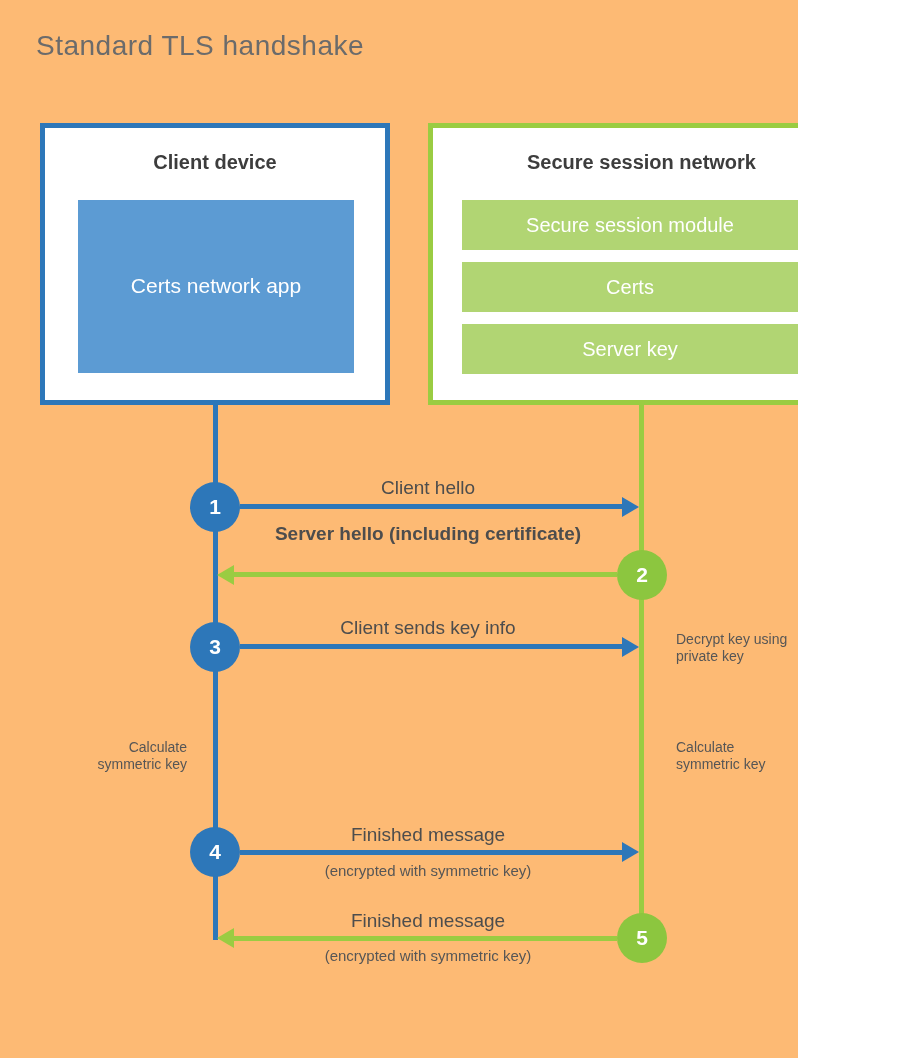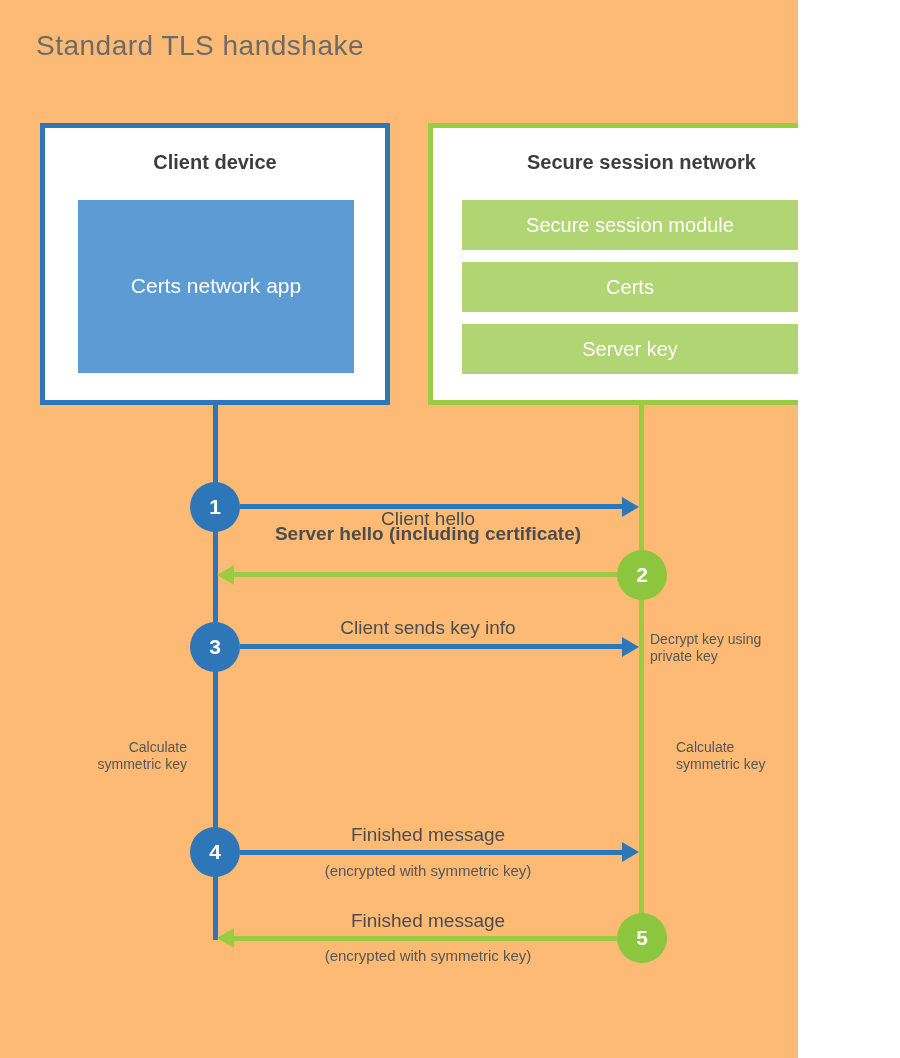--- a/index.html
+++ b/index.html
@@ -69,36 +69,36 @@
   <div class="actor-box server">
     <div class="actor-title">Secure session network</div>
   </div>
   <div class="server-bar" style="top:200px;">Secure session module</div>
   <div class="server-bar" style="top:262px;">Certs</div>
   <div class="server-bar" style="top:324px;">Server key</div>
 
   <div class="lifeline blue"></div>
   <div class="lifeline green"></div>
 
-  <div class="msg-label" style="top:477px;margin-top:31px;">Client hello</div>
+  <div class="msg-label" style="top:477px;">Client hello</div>
   <div class="shaft blue" style="left:240px;top:504px;width:382px;"></div>
   <div class="head right" style="left:622px;top:497px;"></div>
   <div class="step-circle blue" style="left:190px;top:482px;">1</div>
 
   <div class="msg-label" style="top:523px;font-weight:bold;">Server hello (including certificate)</div>
   <div class="shaft green" style="left:234px;top:572px;width:383px;"></div>
   <div class="head left" style="left:217px;top:565px;"></div>
   <div class="step-circle green" style="left:617px;top:550px;">2</div>
 
   <div class="msg-label" style="top:617px;">Client sends key info</div>
   <div class="shaft blue" style="left:240px;top:644px;width:382px;"></div>
   <div class="head right" style="left:622px;top:637px;"></div>
   <div class="step-circle blue" style="left:190px;top:622px;">3</div>
 
-  <div class="note" style="left:650px;top:631px;width:130px;">Decrypt key using private key</div>
+  <div class="note" style="left:676px;top:631px;width:130px;">Decrypt key using private key</div>
   <div class="note right-align" style="left:85px;top:739px;width:102px;">Calculate symmetric key</div>
   <div class="note" style="left:676px;top:739px;width:102px;">Calculate symmetric key</div>
 
   <div class="msg-label" style="top:824px;">Finished message</div>
   <div class="shaft blue" style="left:240px;top:850px;width:382px;"></div>
   <div class="head right" style="left:622px;top:842px;"></div>
   <div class="step-circle blue" style="left:190px;top:827px;">4</div>
   <div class="msg-sub" style="top:862px;">(encrypted with symmetric key)</div>
 
   <div class="msg-label" style="top:910px;">Finished message</div>

